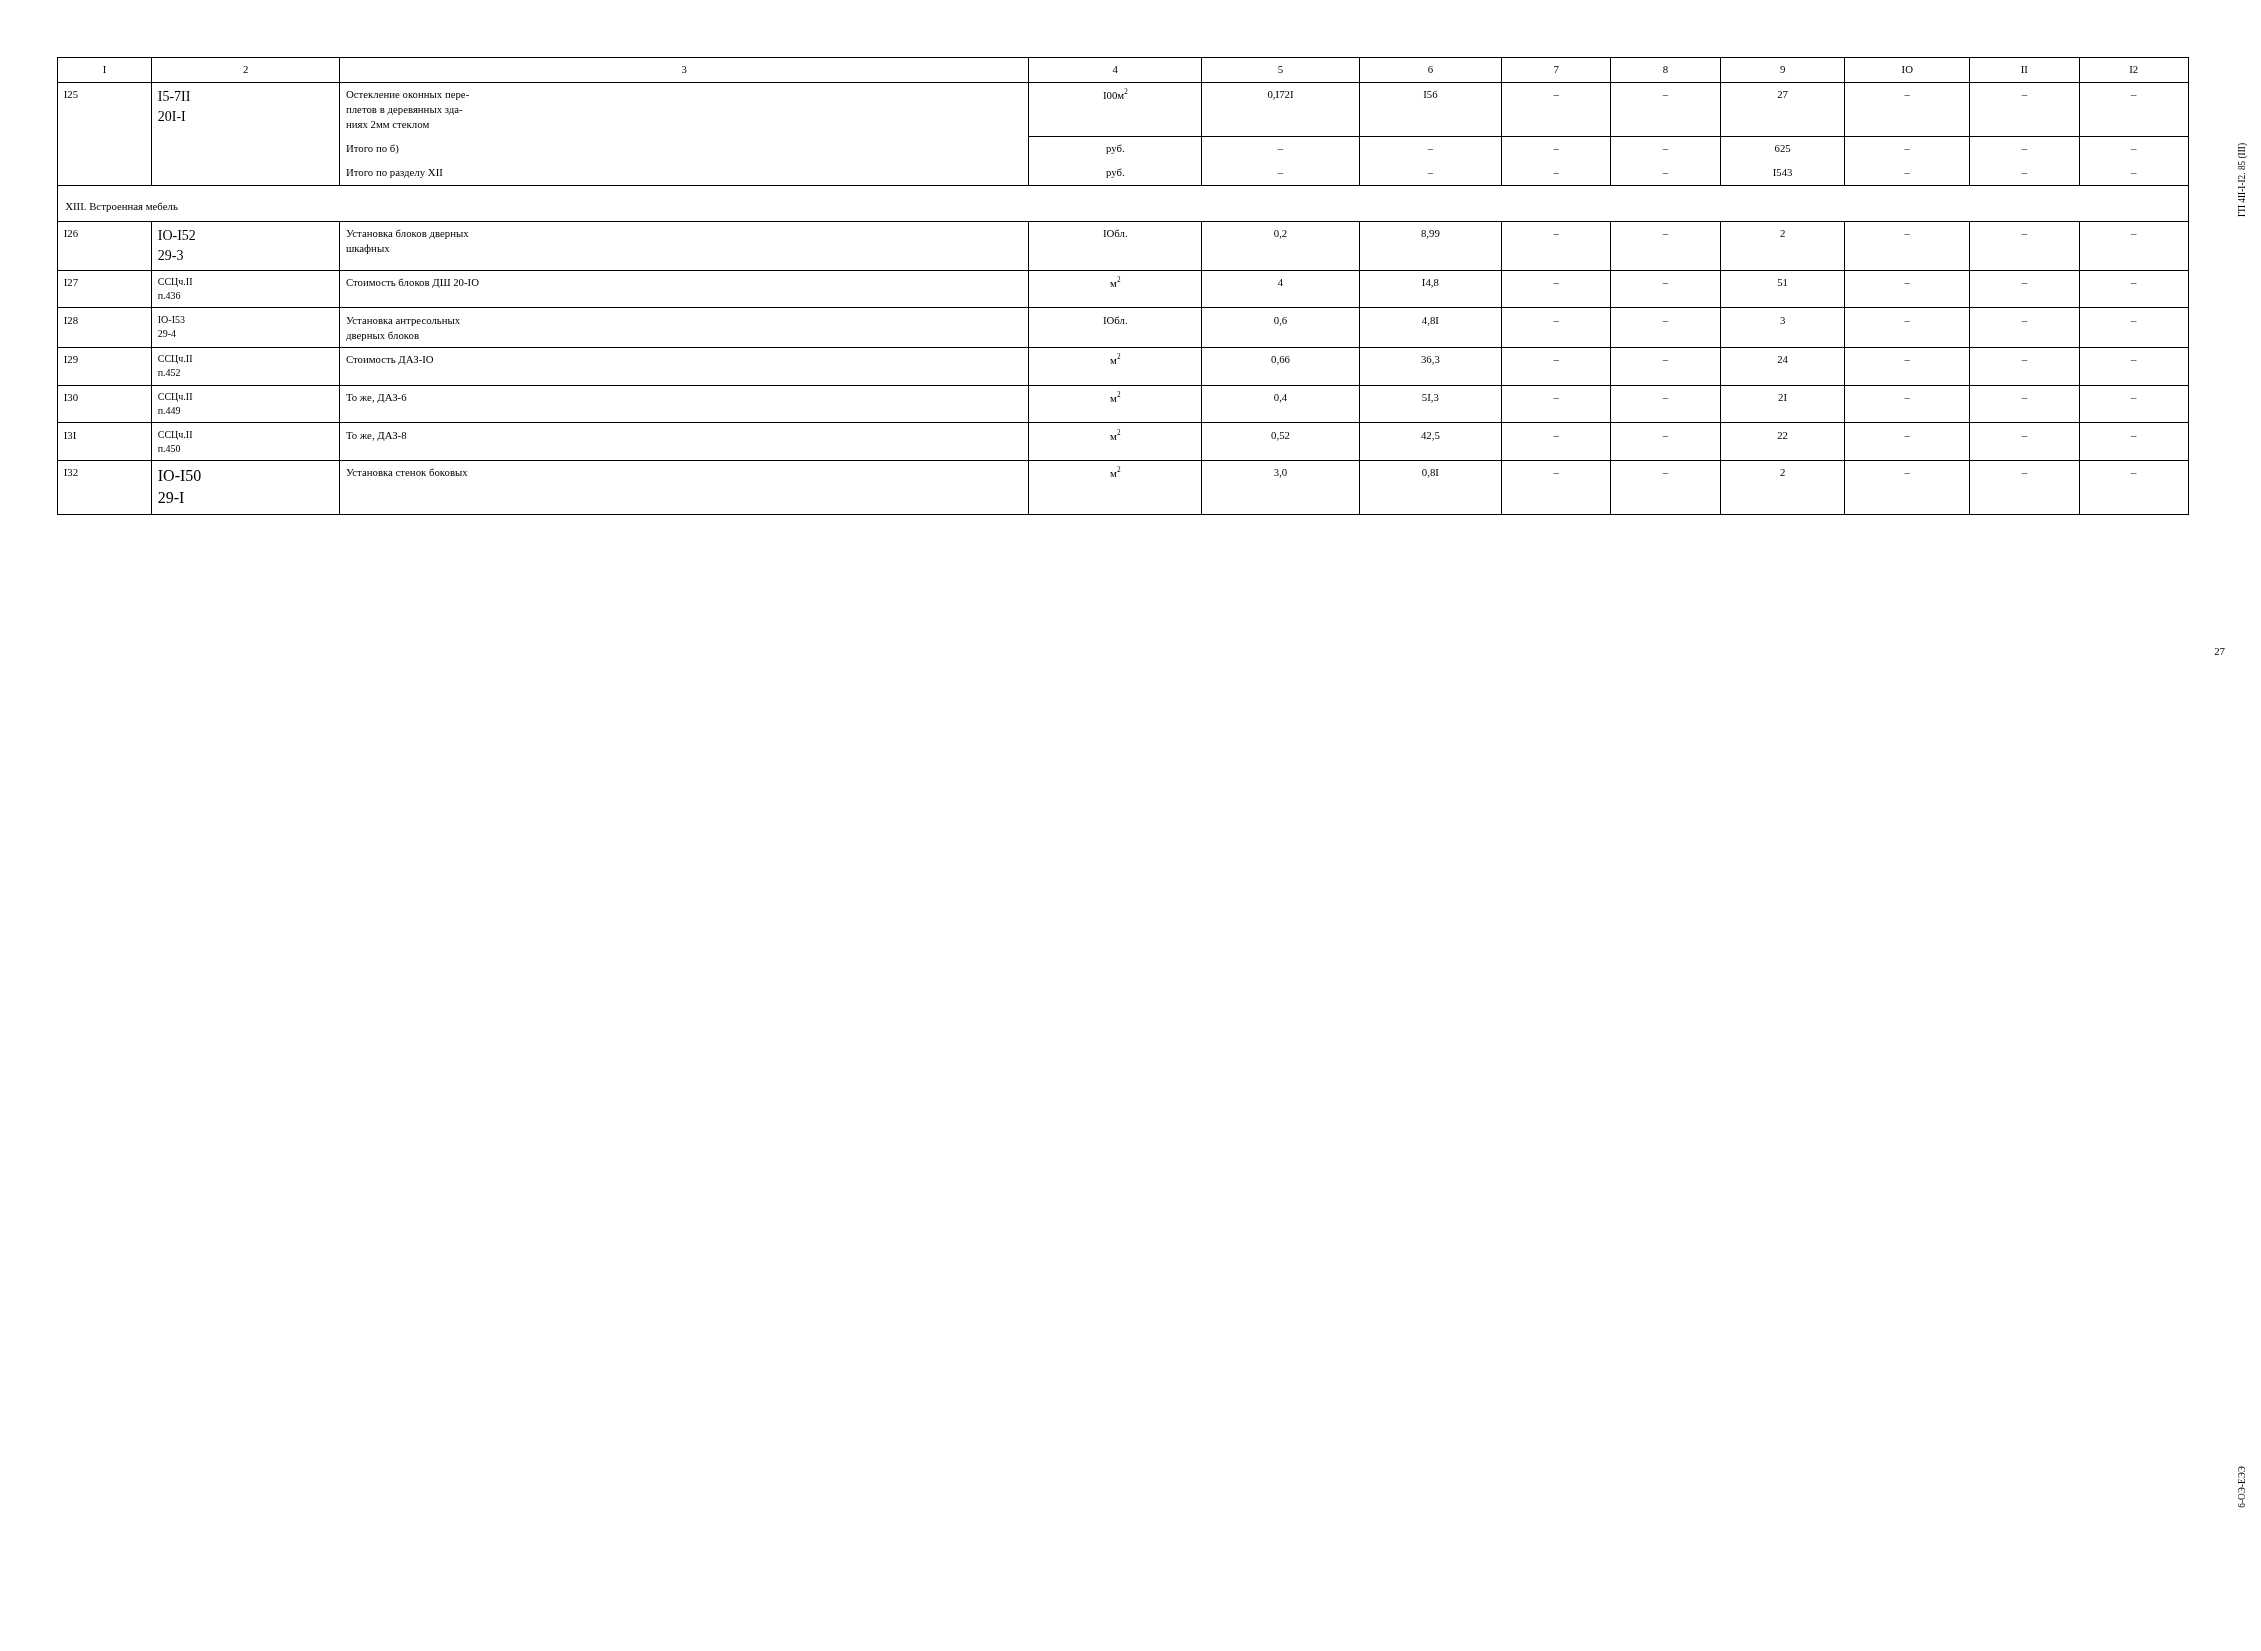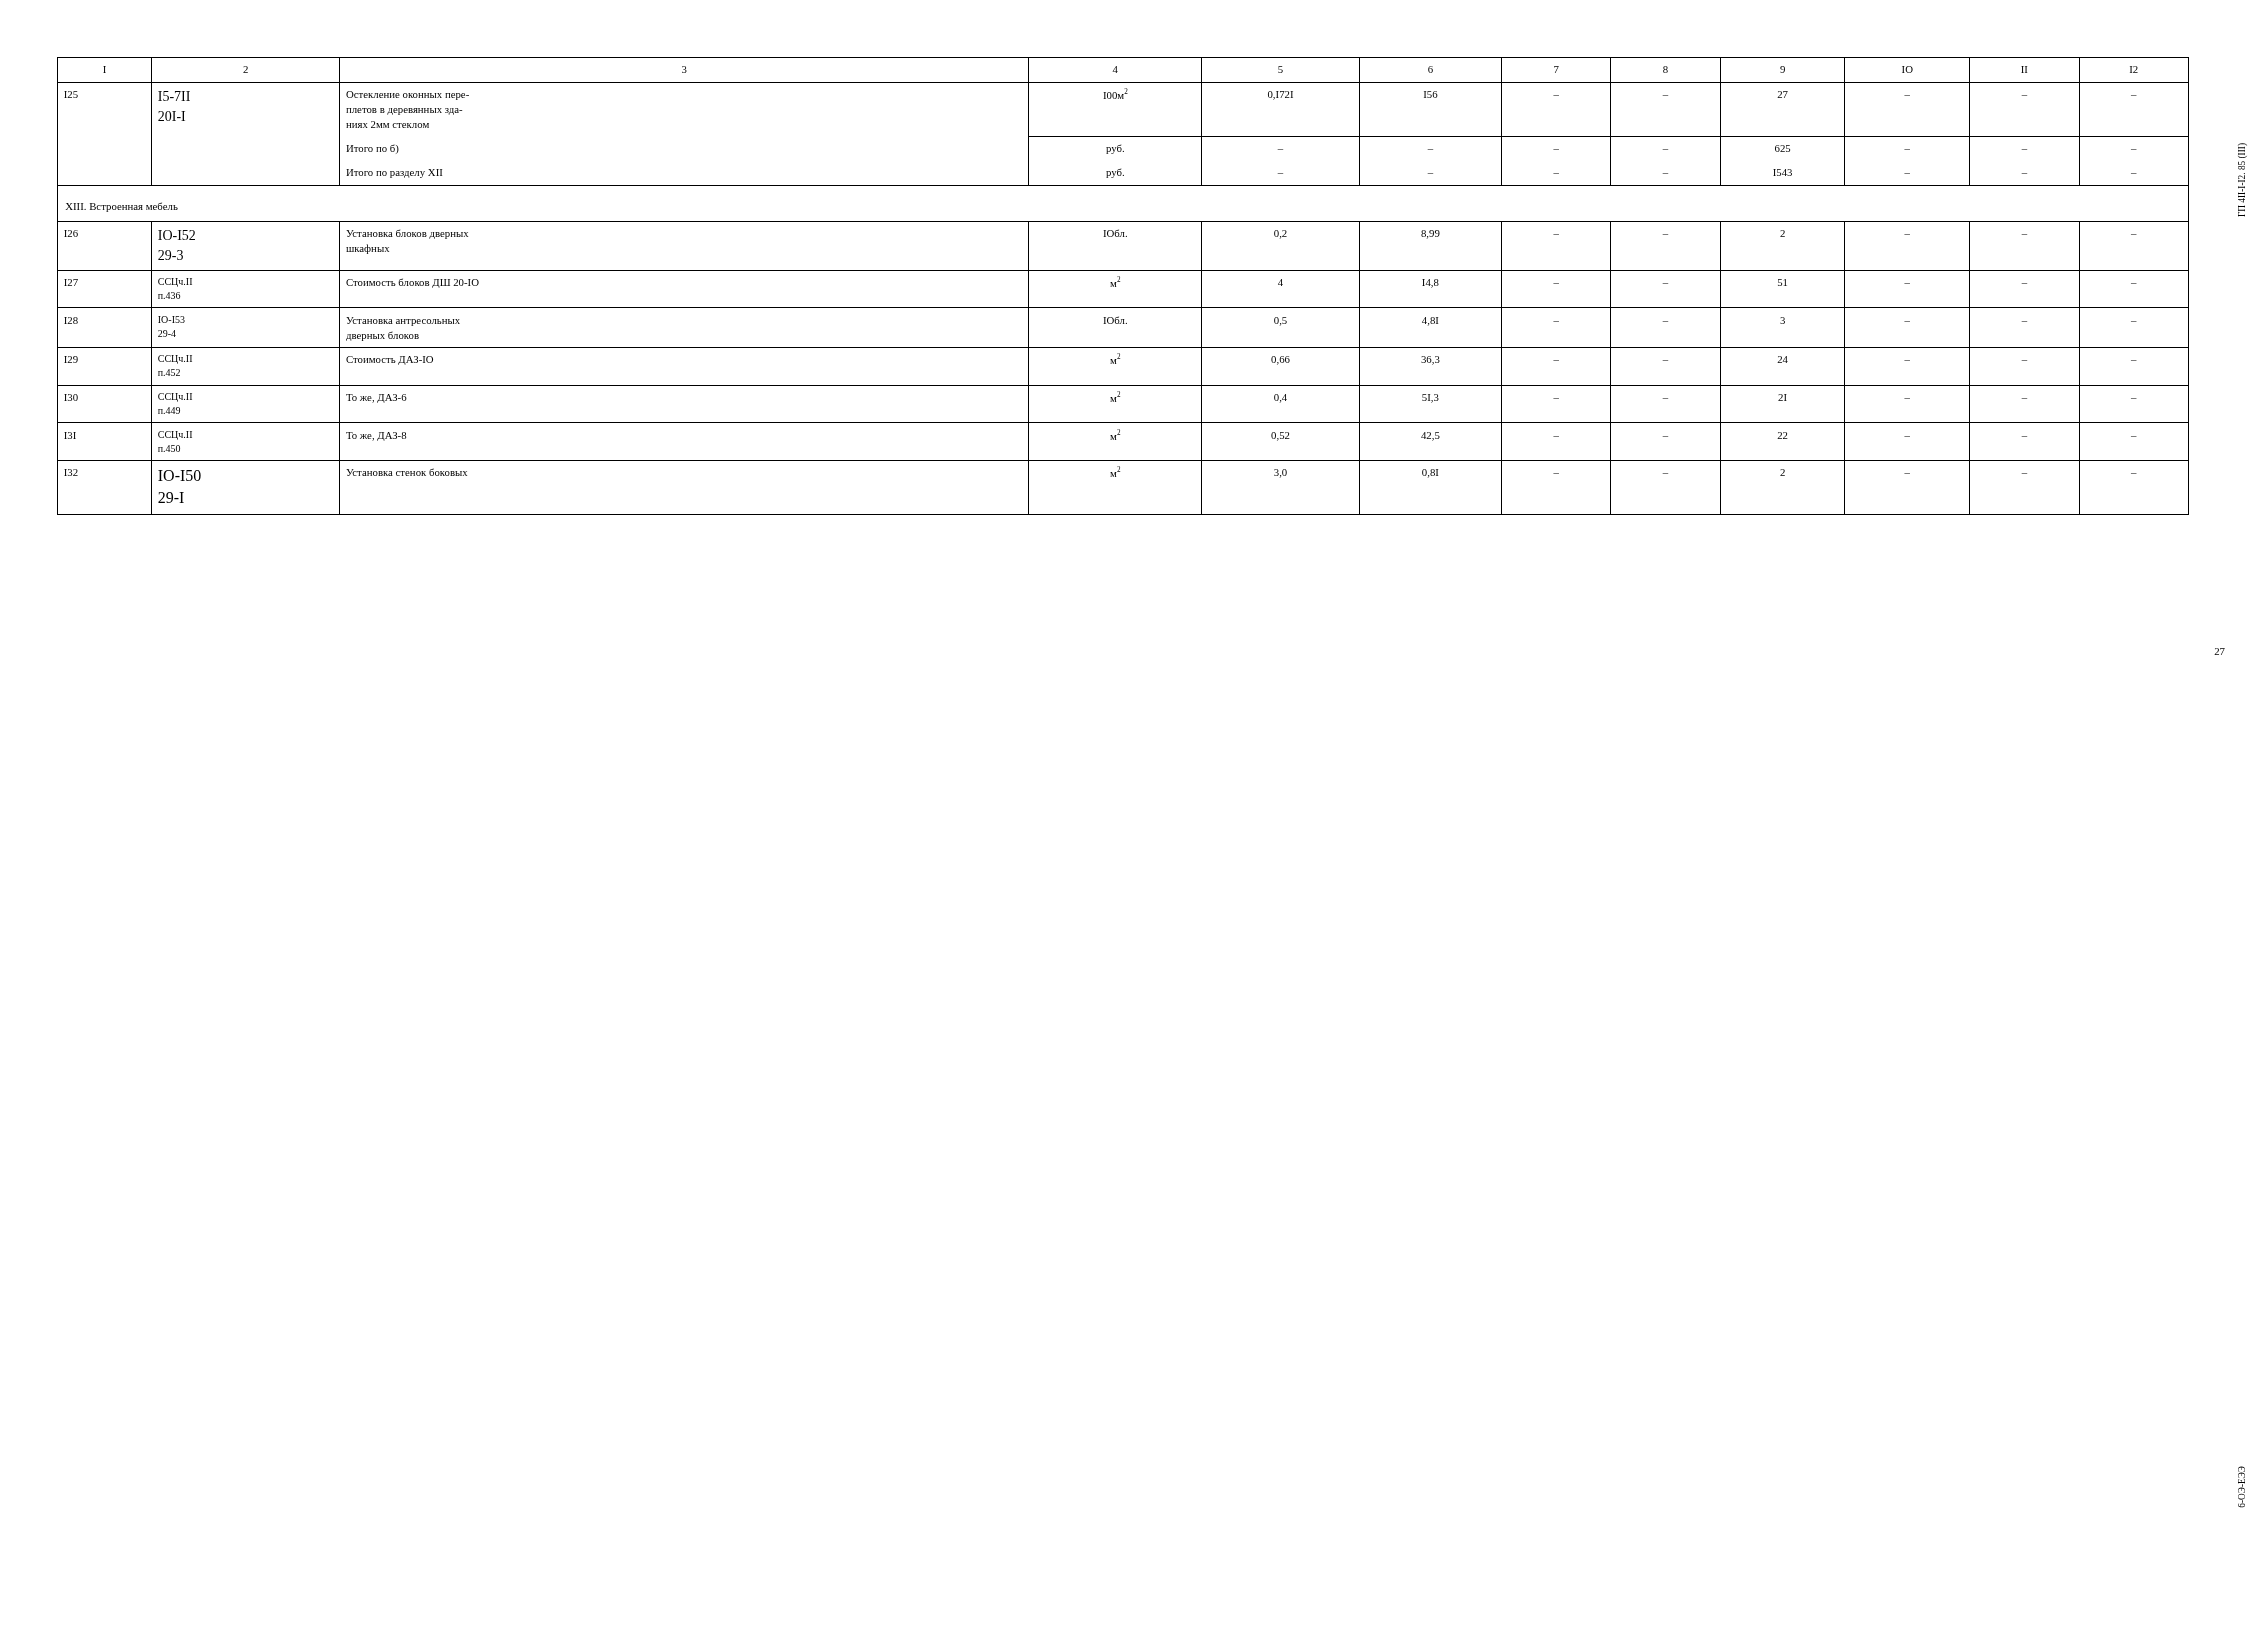--- a/index.html
+++ b/index.html
@@ -229,21 +229,21 @@
         <td class="center">–</td>
         <td class="center">–</td>
       </tr>
 
       <tr>
         <td>I28</td>
         <td style="font-size:10px; white-space:pre-line;margin-top:48px;">IO-I53
 29-4</td>
         <td>Установка антресольных<br>дверных блоков</td>
         <td class="center">IОбл.</td>
-        <td class="center">0,5</td>
+        <td class="center">0,6</td>
         <td class="center">4,8I</td>
         <td class="center">–</td>
         <td class="center">–</td>
         <td class="center">3</td>
         <td class="center">–</td>
         <td class="center">–</td>
         <td class="center">–</td>
       </tr>
 
       <tr>

